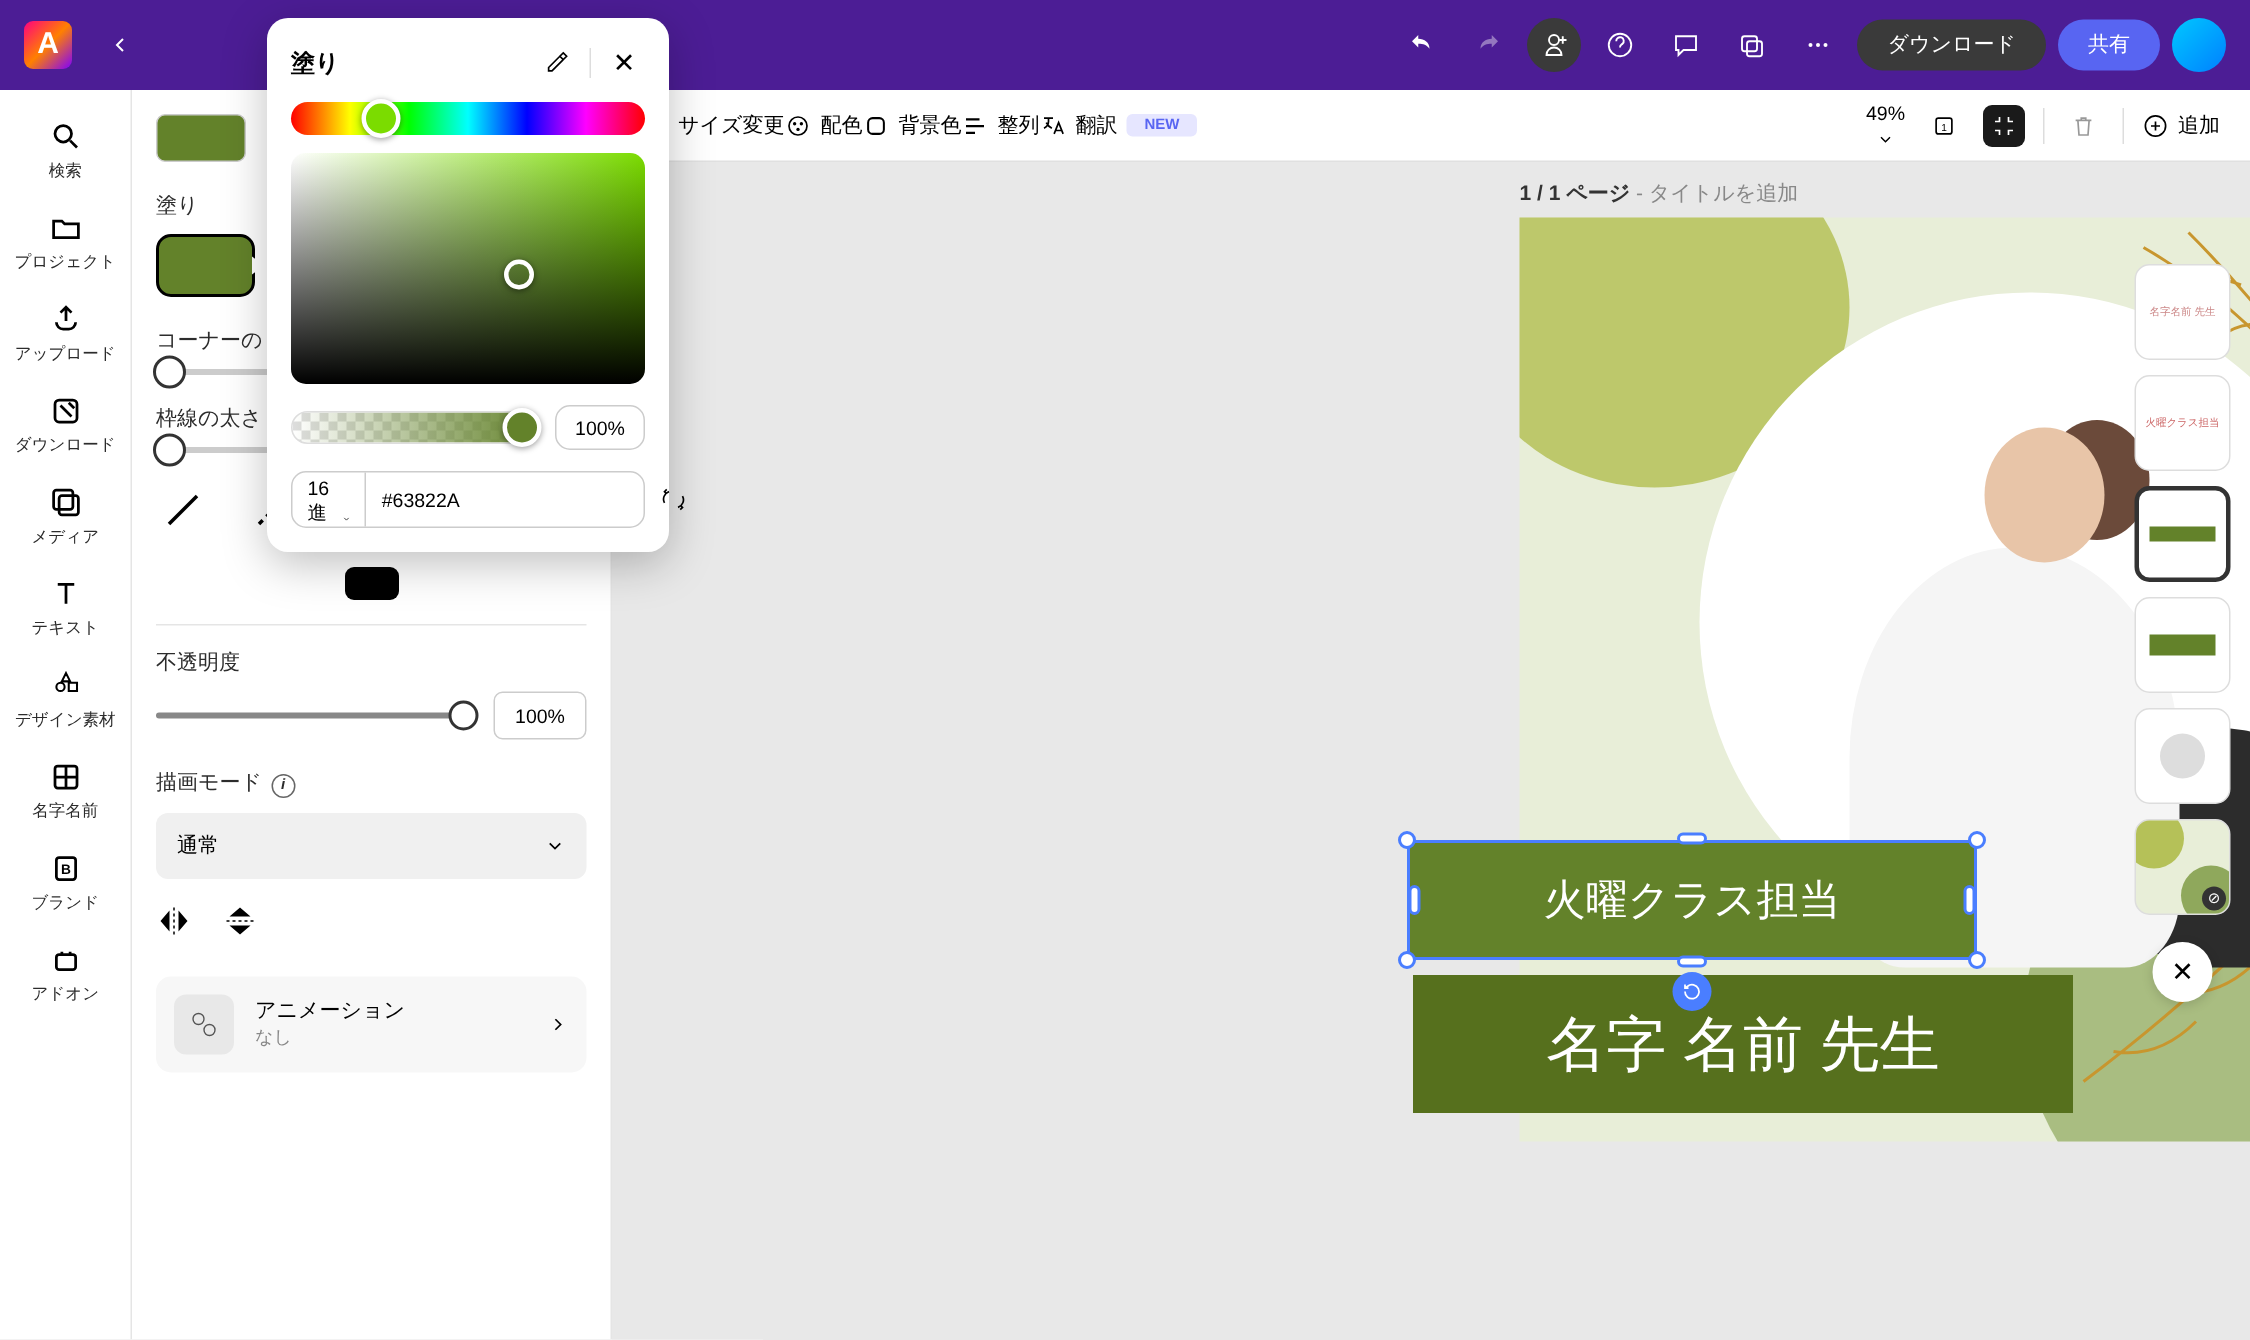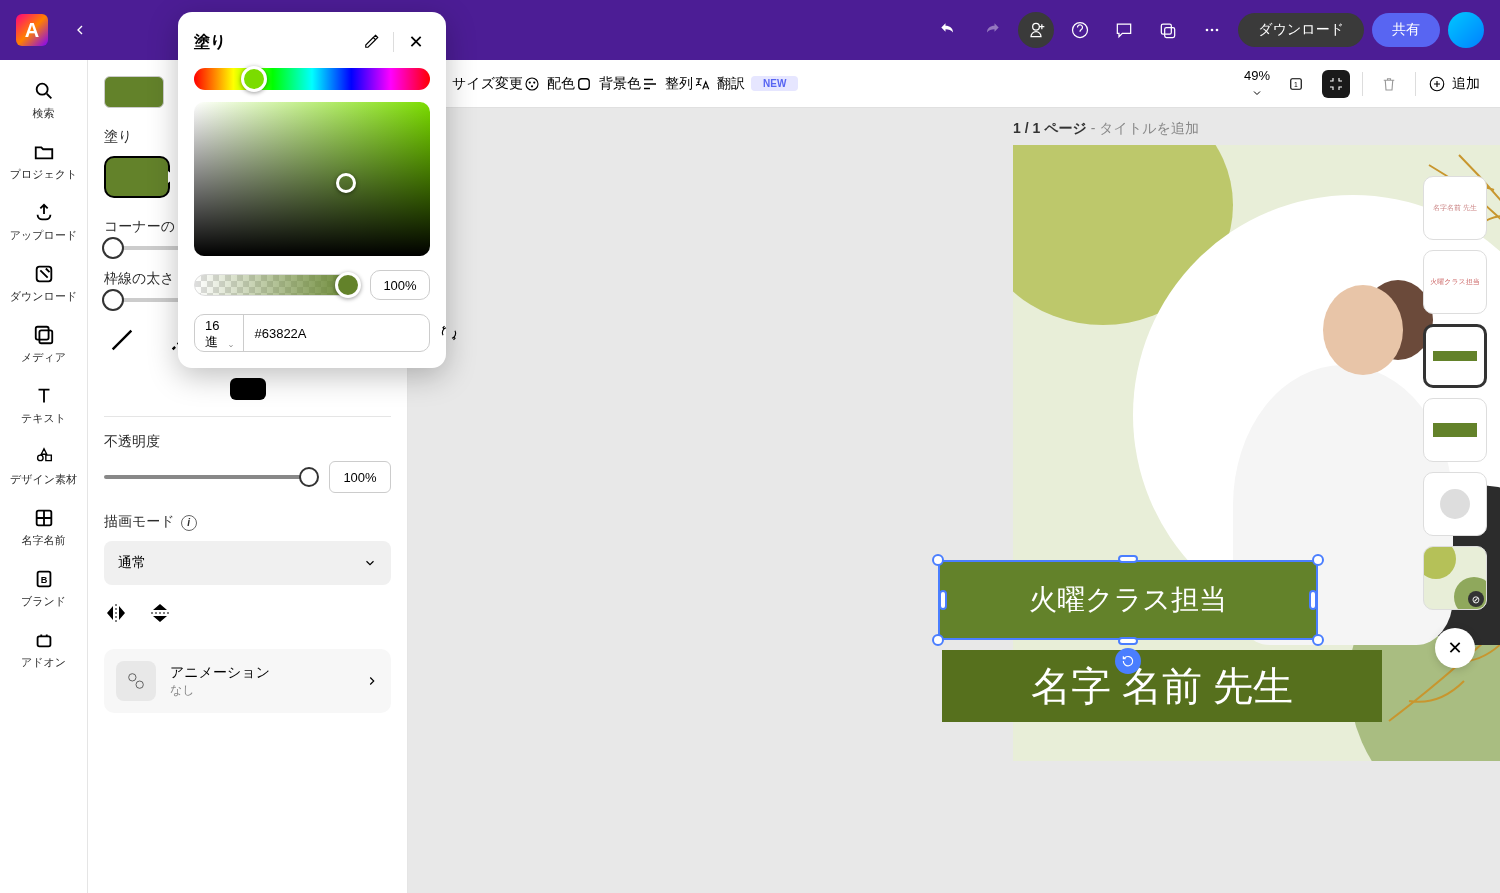--- a/index.html
+++ b/index.html
@@ -79,21 +79,21 @@
 .handle { position:absolute; width:12px; height:12px; background:#fff; border:2px solid #4a7eff; border-radius:50%; }
 .handle.tl { top:-6px; left:-6px; } .handle.tr { top:-6px; right:-6px; }
 .handle.bl { bottom:-6px; left:-6px; } .handle.br { bottom:-6px; right:-6px; }
 .handle-mid { position:absolute; width:20px; height:8px; background:#fff; border:2px solid #4a7eff; border-radius:4px; }
 .handle-mid.t { top:-5px; left:50%; transform:translateX(-50%); }
 .handle-mid.b { bottom:-5px; left:50%; transform:translateX(-50%); }
 .handle-mid.l { left:-5px; top:50%; transform:translateY(-50%) rotate(90deg); }
 .handle-mid.r { right:-5px; top:50%; transform:translateY(-50%) rotate(90deg); }
 .rotate-btn { position:absolute; bottom:-34px; left:50%; transform:translateX(-50%); width:26px; height:26px; background:#4a7eff; border-radius:50%; display:flex; align-items:center; justify-content:center; }
 
-.label2 { position:absolute; top:590px; left:534px; width:440px; height:72px; background:#56701d; display:flex; align-items:center; justify-content:center;text-align:right;}
+.label2 { position:absolute; top:590px; left:534px; width:440px; height:92px; background:#56701d; display:flex; align-items:center; justify-content:center;text-align:right;}
 .label2 span { color:#fff; font-size:40px; }
 
 .color-popup { position:absolute; top:12px; left:178px; width:268px; background:#fff; border-radius:14px; box-shadow:0 8px 30px rgba(0,0,0,0.25); padding:16px; z-index:100; }
 .popup-header { display:flex; align-items:center; justify-content:space-between; margin-bottom:12px; }
 .popup-title { font-size:16px; font-weight:600; }
 .popup-header-right { display:flex; align-items:center; gap:8px; }
 .eyedrop { width:28px; height:28px; display:flex; align-items:center; justify-content:center; cursor:pointer; }
 .popup-sep { width:1px; height:20px; background:#ddd; }
 .close-x { width:28px; height:28px; display:flex; align-items:center; justify-content:center; cursor:pointer; font-size:18px; }
 .popup-tabs { display:flex; gap:30px; border-bottom:1px solid #e5e5e5; margin-bottom:14px; justify-content:center; }

